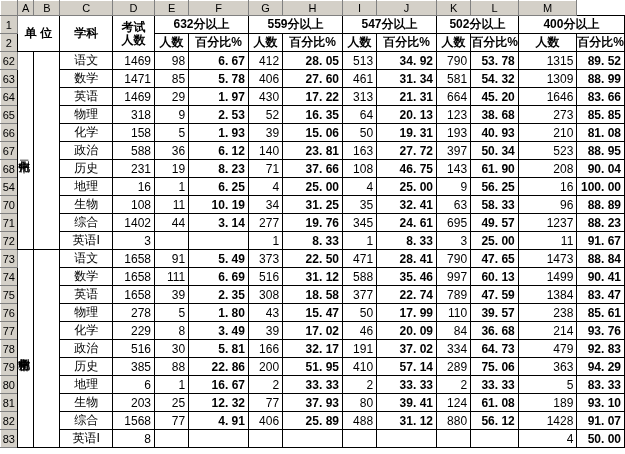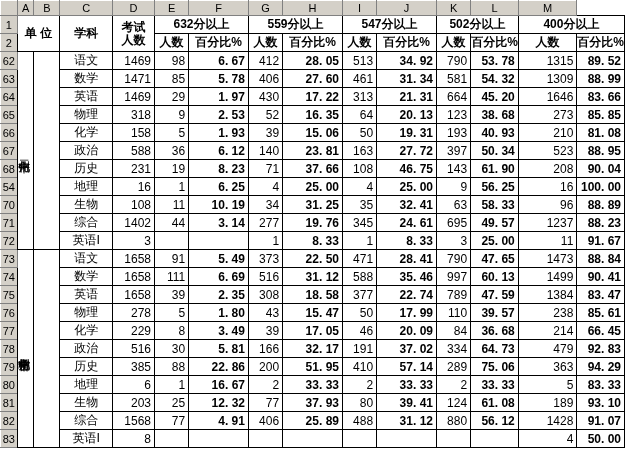--- a/index.html
+++ b/index.html
@@ -338,27 +338,27 @@
           <td class="cell r">238</td>
           <td class="cell r b">85. 61</td>
         </tr>
         <tr>
           <td class="rowhead">77</td>
           <td class="cell c">化学</td>
           <td class="cell r">229</td>
           <td class="cell r">8</td>
           <td class="cell r b">3. 49</td>
           <td class="cell r">39</td>
-          <td class="cell r b">17. 05</td>
+          <td class="cell r b">17. 02</td>
           <td class="cell r">46</td>
           <td class="cell r b">20. 09</td>
           <td class="cell r">84</td>
           <td class="cell r b">36. 68</td>
           <td class="cell r">214</td>
-          <td class="cell r b">66. 45</td>
+          <td class="cell r b">93. 76</td>
         </tr>
         <tr>
           <td class="rowhead">78</td>
           <td class="cell c">政治</td>
           <td class="cell r">516</td>
           <td class="cell r">30</td>
           <td class="cell r b">5. 81</td>
           <td class="cell r">166</td>
           <td class="cell r b">32. 17</td>
           <td class="cell r">191</td>

